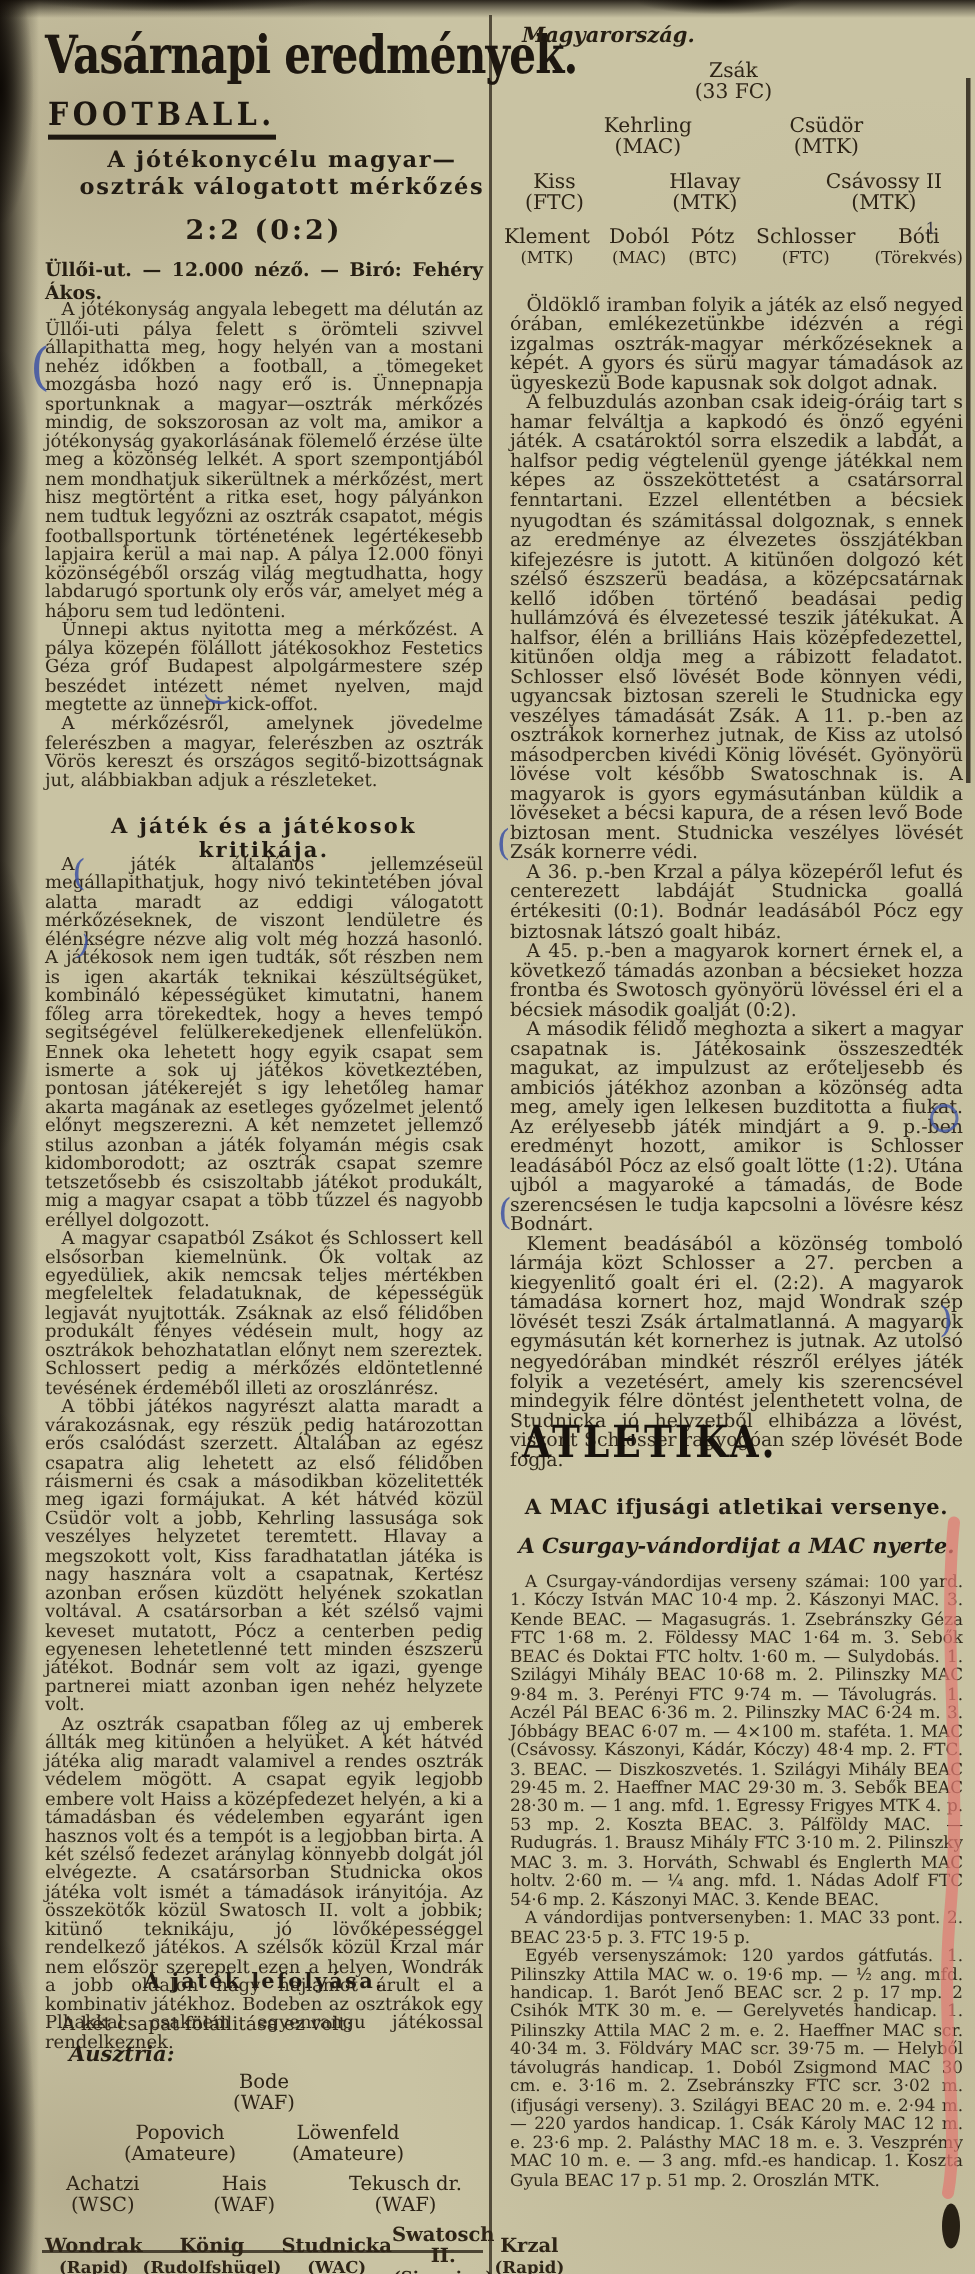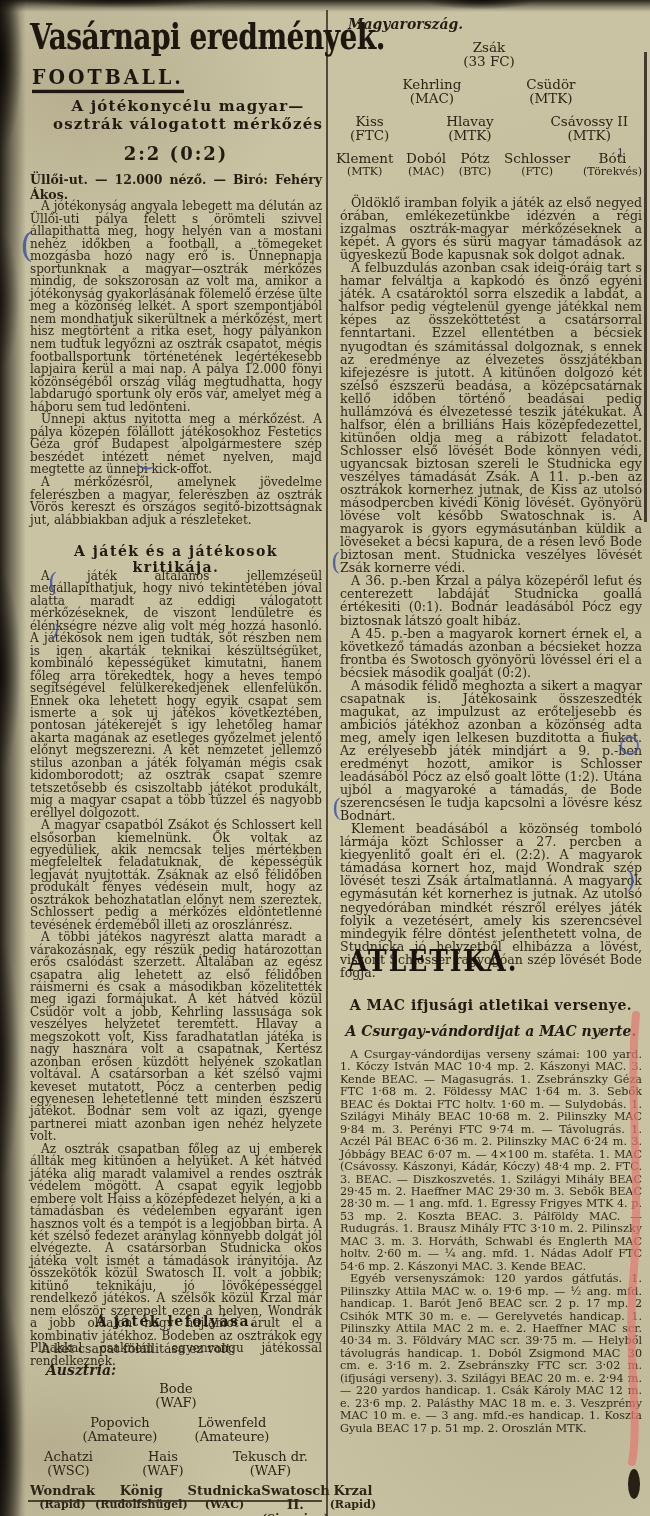--- a/index.html
+++ b/index.html
@@ -54,21 +54,21 @@
   #body2{left:30px;top:570px;width:292px;font-size:12px;line-height:12.45px;}
   .course-head{left:30px;top:1313px;width:292px;text-align:center;font-weight:bold;font-size:14px;letter-spacing:1.5px;color:#221b12;}
   .lineup-intro{left:30px;top:1341px;width:292px;font-size:12.5px;text-indent:11px;}
   .team-label{font-style:italic;font-weight:bold;font-size:14px;color:#261e12;}
   #austria-label{left:46px;top:1362px;}
   #hungary-label{left:348px;top:16px;}
 
   .formation{width:292px;font-size:13px;}
   #austria-formation{left:30px;top:1382px;}
   #hungary-formation{left:336px;top:40px;width:306px;}
-  .frow{display:flex;margin-bottom:6px;}
+  .frow{display:flex;margin-bottom:6px;align-items:center;}
   .frow .player{text-align:center;}
   .pname,.pclub{display:block;line-height:14px;}
   .frow-1{justify-content:center;}
   .frow-2{justify-content:space-around;padding:0 34px;}
   .frow-3{justify-content:space-between;padding:0 14px;}
   .frow-4{justify-content:space-between;}
   .frow-4 .pclub{font-size:11px;}
   #austria-formation .frow-4 .pname{font-weight:bold;}
   #austria-formation .frow-4 .pclub{font-weight:bold;}
   #hungary-formation{font-size:13.5px;}
@@ -244,20 +244,21 @@
     <p>A második félidő meghozta a sikert a magyar csapatnak is. Játékosaink összeszedték magukat, az impulzust az erőteljesebb és ambiciós játékhoz azonban a közönség adta meg, amely igen lelkesen buzditotta a fiukat. Az erélyesebb játék mindjárt a 9. p.-ben eredményt hozott, amikor is Schlosser leadásából Pócz az első goalt lötte (1:2). Utána ujból a magyaroké a támadás, de Bode szerencsésen le tudja kapcsolni a lövésre kész Bodnárt.</p>
     <p>Klement beadásából a közönség tomboló lármája közt Schlosser a 27. percben a kiegyenlitő goalt éri el. (2:2). A magyarok támadása kornert hoz, majd Wondrak szép lövését teszi Zsák ártalmatlanná. A magyarok egymásután két kornerhez is jutnak. Az utolsó negyedórában mindkét részről erélyes játék folyik a vezetésért, amely kis szerencsével mindegyik félre döntést jelenthetett volna, de Studnicka jó helyzetből elhibázza a lövést, viszont Schlosser ragyogóan szép lövését Bode fogja.</p>
   </div>
 
   <div class="abs atl-head">ATLETIKA.</div>
   <div class="abs atl-sub1">A MAC ifjusági atletikai versenye.</div>
   <div class="abs atl-sub2">A Csurgay-vándordijat a MAC nyerte.</div>
 
   <div id="atl-body" class="abs body-block">
     <p>A Csurgay-vándordijas verseny számai: 100 yard. 1. Kóczy István MAC 10·4 mp. 2. Kászonyi MAC. 3. Kende BEAC. — Magasugrás. 1. Zsebránszky Géza FTC 1·68 m. 2. Földessy MAC 1·64 m. 3. Sebők BEAC és Doktai FTC holtv. 1·60 m. — Sulydobás. 1. Szilágyi Mihály BEAC 10·68 m. 2. Pilinszky MAC 9·84 m. 3. Perényi FTC 9·74 m. — Távolugrás. 1. Aczél Pál BEAC 6·36 m. 2. Pilinszky MAC 6·24 m. 3. Jóbbágy BEAC 6·07 m. — 4×100 m. staféta. 1. MAC (Csávossy. Kászonyi, Kádár, Kóczy) 48·4 mp. 2. FTC. 3. BEAC. — Diszkoszvetés. 1. Szilágyi Mihály BEAC 29·45 m. 2. Haeffner MAC 29·30 m. 3. Sebők BEAC 28·30 m. — 1 ang. mfd. 1. Egressy Frigyes MTK 4. p. 53 mp. 2. Koszta BEAC. 3. Pálföldy MAC. — Rudugrás. 1. Brausz Mihály FTC 3·10 m. 2. Pilinszky MAC 3. m. 3. Horváth, Schwabl és Englerth MAC holtv. 2·60 m. — ¼ ang. mfd. 1. Nádas Adolf FTC 54·6 mp. 2. Kászonyi MAC. 3. Kende BEAC.</p>
+    <p>A vándordijas pontversenyben: 1. MAC 33 pont. 2. BEAC 23·5 p. 3. FTC 19·5 p.</p>
     <p>Egyéb versenyszámok: 120 yardos gátfutás. 1. Pilinszky Attila MAC w. o. 19·6 mp. — ½ ang. mfd. handicap. 1. Barót Jenő BEAC scr. 2 p. 17 mp. 2 Csihók MTK 30 m. e. — Gerelyvetés handicap. 1. Pilinszky Attila MAC 2 m. e. 2. Haeffner MAC scr. 40·34 m. 3. Földváry MAC scr. 39·75 m. — Helyből távolugrás handicap. 1. Doból Zsigmond MAC 30 cm. e. 3·16 m. 2. Zsebránszky FTC scr. 3·02 m. (ifjusági verseny). 3. Szilágyi BEAC 20 m. e. 2·94 m. — 220 yardos handicap. 1. Csák Károly MAC 12 m. e. 23·6 mp. 2. Palásthy MAC 18 m. e. 3. Veszprémy MAC 10 m. e. — 3 ang. mfd.-es handicap. 1. Koszta Gyula BEAC 17 p. 51 mp. 2. Oroszlán MTK.</p>
   </div>
 
   <span class="pen" style="left:20px;top:225px;font-size:34px;">(</span>
   <span class="pen" style="left:142px;top:455px;font-size:20px;transform:rotate(100deg);">)</span>
   <span class="pen" style="left:48px;top:568px;font-size:24px;">(</span>
   <span class="pen" style="left:52px;top:620px;font-size:19px;transform:rotate(18deg);">)</span>
   <span class="pen" style="left:331px;top:548px;font-size:24px;">(</span>
   <span class="pen" style="left:626px;top:866px;font-size:24px;">)</span>
   <span class="pen" style="left:332px;top:794px;font-size:24px;">(</span>

